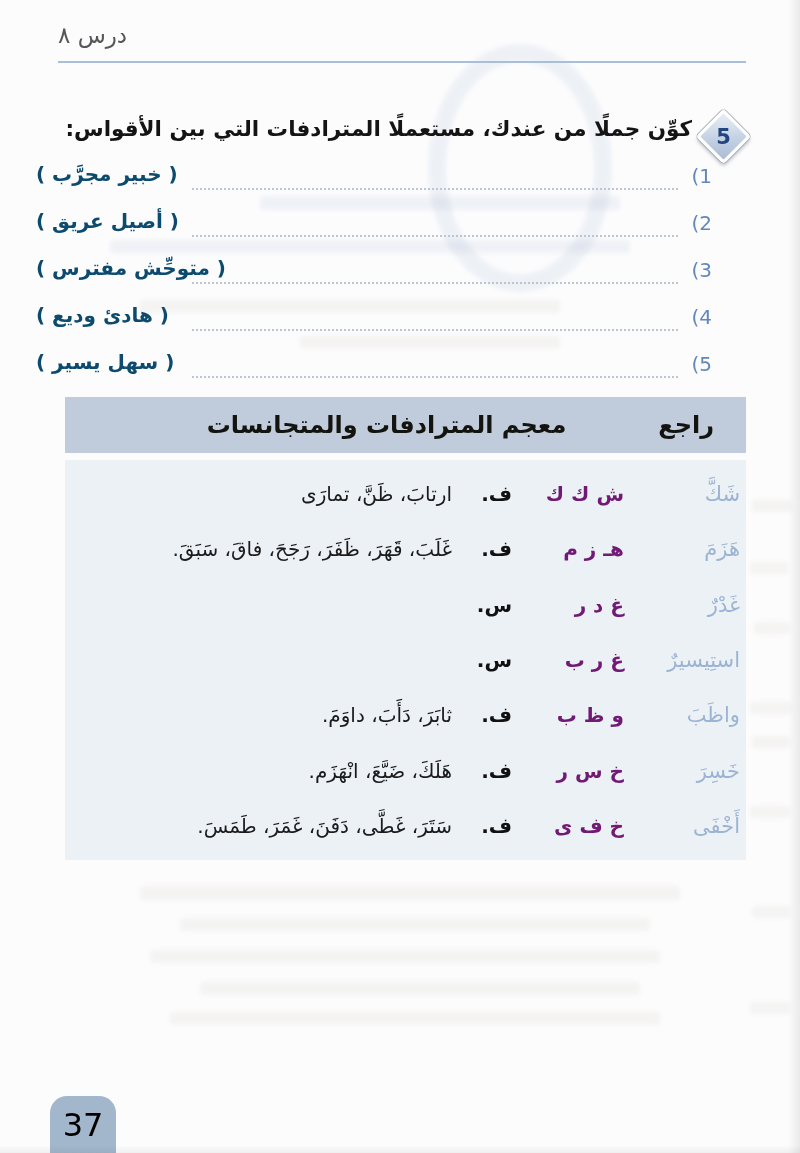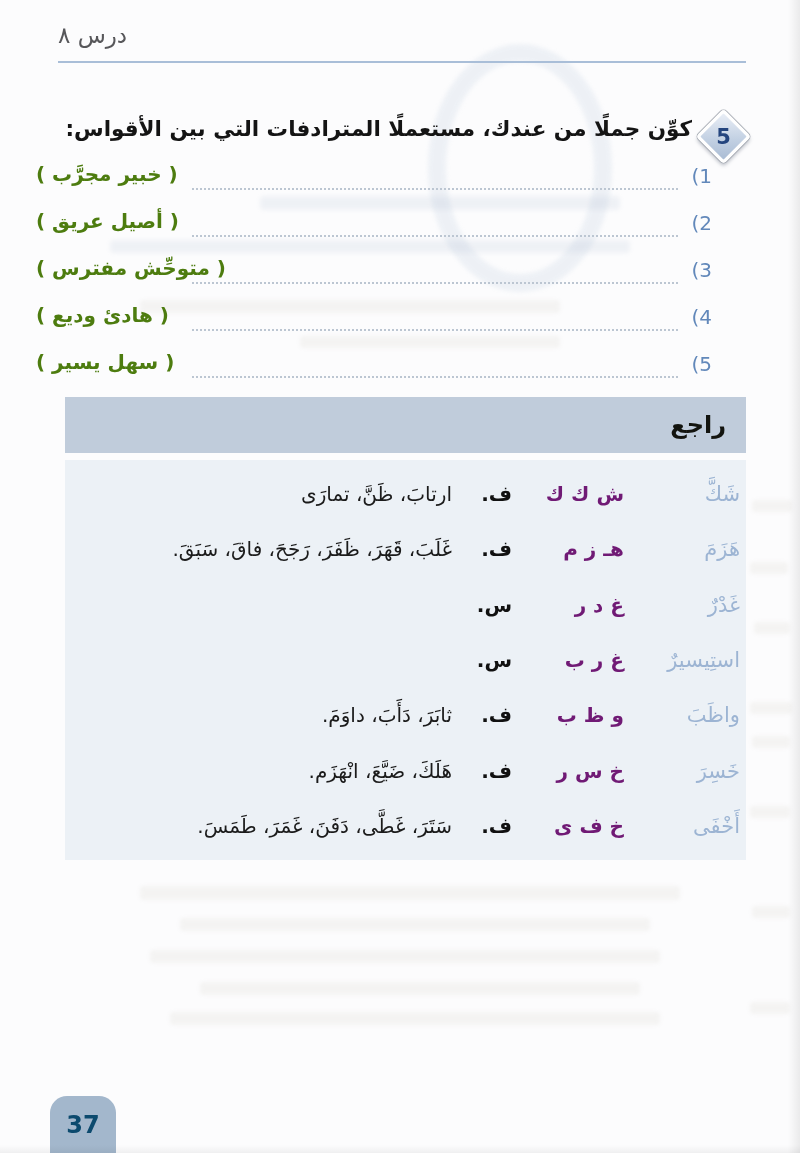--- a/index.html
+++ b/index.html
@@ -35,44 +35,44 @@
     transform:rotate(-45deg);font-size:21px;font-weight:bold;color:#24457e;}
   .instruction{position:absolute;top:116px;right:108px;font-size:21.5px;font-weight:bold;
     color:#141414;direction:rtl;letter-spacing:0;}
 
   
   .ex-item{position:absolute;left:0;right:0;height:42px;}
   .ex-item .num{position:absolute;right:88px;top:6px;font-size:20px;color:#6288ba;direction:ltr;}
   .ex-item .leader{position:absolute;left:192px;right:122px;top:30px;height:0;
     border-bottom:2px dotted #bcc6d2;}
   .ex-item .phrase{position:absolute;left:36px;top:4px;font-size:20px;font-weight:bold;
-    color:#4d7c0f;direction:rtl;white-space:nowrap;}
+    color:#0c4a6e;direction:rtl;white-space:nowrap;}
 
   
   .gloss-bar{position:absolute;top:397px;left:65px;width:681px;height:56px;
     background:#c0ccdb;display:flex;flex-direction:row;direction:rtl;align-items:center;}
-  .gloss-bar .review{font-size:24px;font-weight:bold;color:#13140f;margin-right:20px;}
+  .gloss-bar .review{font-size:24px;font-weight:bold;color:#13140f;margin-right:32px;}
   .gloss-bar .title{font-size:24px;font-weight:bold;color:#13140f;margin-right:92px;}
 
   
   .gloss-table{position:absolute;top:460px;left:65px;width:681px;height:400px;
     background:#ecf1f6;display:flex;flex-direction:column;justify-content:space-around;
     padding:6px 0;box-sizing:border-box;}
   .g-row{display:flex;direction:rtl;align-items:center;height:50px;}
   .g-row .headword{width:122px;padding-right:6px;box-sizing:border-box;font-size:21px;
     color:#9cb4d3;white-space:nowrap;}
   .g-row .root{width:112px;font-size:20px;font-weight:bold;color:#701a75;white-space:nowrap;}
   .g-row .pos{width:60px;font-size:20px;font-weight:bold;color:#111;}
   .g-row .syns{flex:1;font-size:20px;color:#1b1b1b;text-align:right;white-space:nowrap;}
 
   
   .page-tab{position:absolute;top:1096px;left:50px;width:66px;height:57px;
     background:#a3b7cc;border-radius:17px 17px 0 0;display:flex;align-items:center;
     justify-content:center;}
-  .page-tab span{font-size:24px;font-weight:bold;color:#0c4a6e;}
+  .page-tab span{font-size:32px;font-weight:normal;color:#000000;}
 </style>
 </head>
 <body>
 
 <div class="page">
 
   <div class="ghost-ring"></div>
   <div class="ghost blue" style="top:196px;left:260px;width:360px;height:14px;"></div>
   <div class="ghost blue" style="top:240px;left:110px;width:520px;height:13px;"></div>
   <div class="ghost" style="top:300px;left:140px;width:420px;height:13px;"></div>
@@ -126,20 +126,21 @@
       </div>
       <div class="ex-item" style="top: 346px;">
         <span class="num">(5</span>
         <div class="leader"></div>
         <span class="phrase">( سهل يسير )</span>
       </div>
     </div>
 
   <div class="gloss-bar">
     <span class="review">راجع</span>
+    <span class="title">معجم المترادفات والمتجانسات</span>
   </div>
 
   <div class="gloss-table" id="gloss-table">
       <div class="g-row">
         <span class="headword">شَكَّ</span>
         <span class="root">ش ك ك</span>
         <span class="pos">ف.</span>
         <span class="syns">ارتابَ، ظَنَّ، تمارَى</span>
       </div>
       <div class="g-row">

